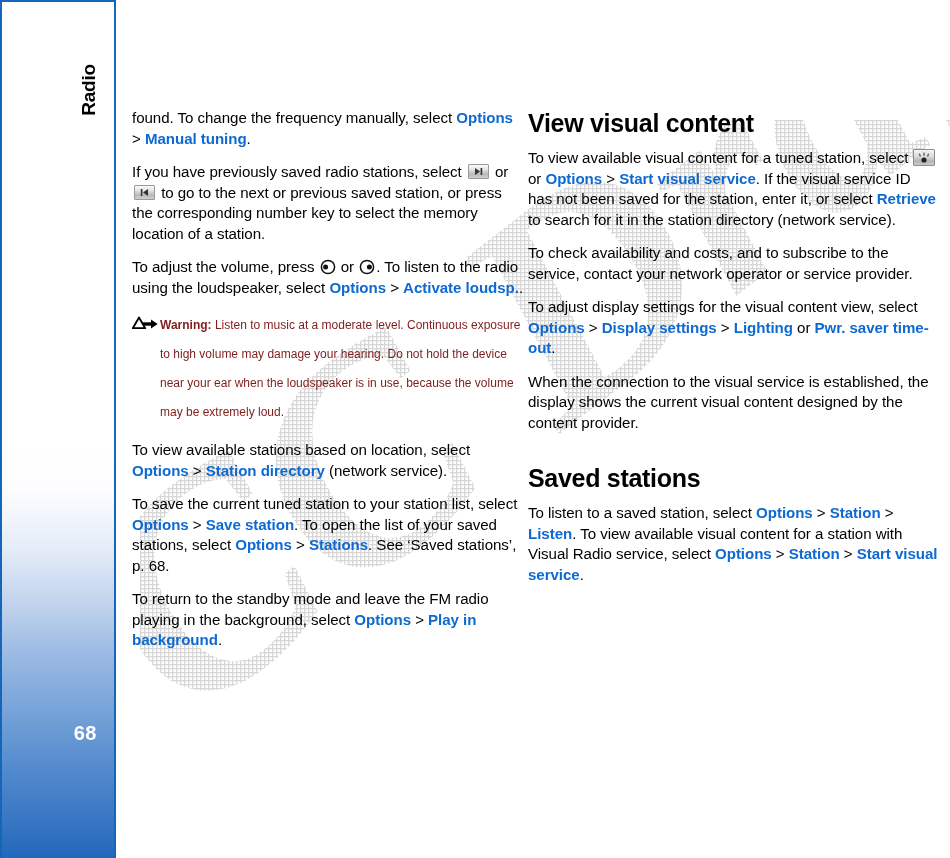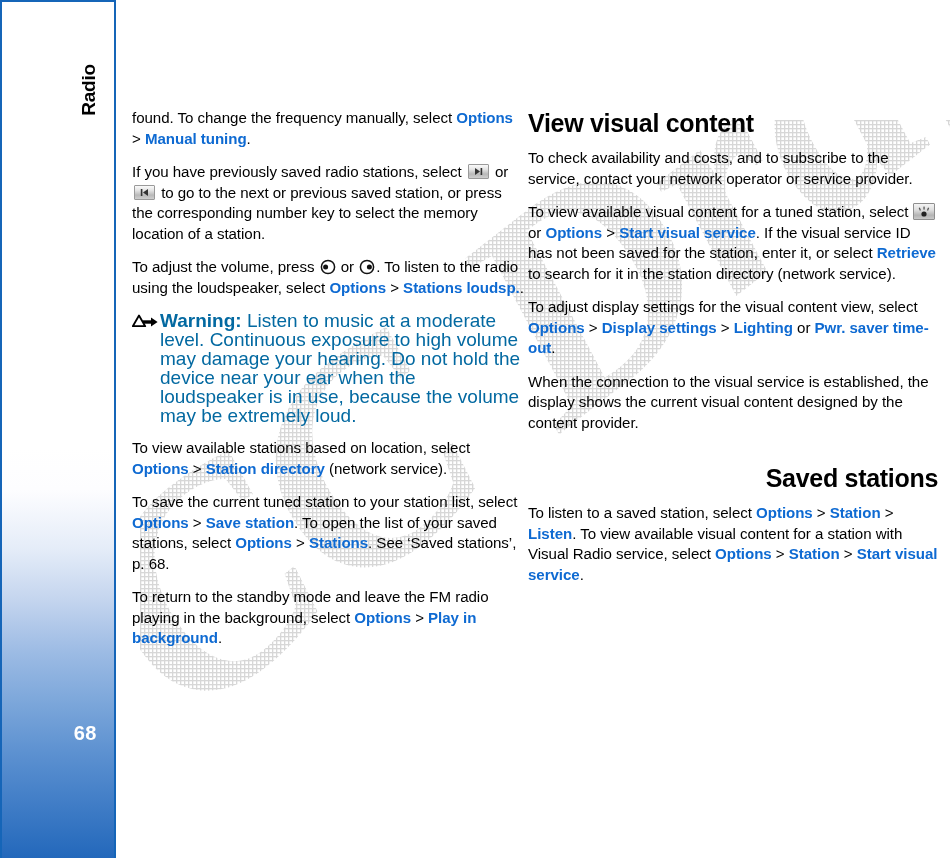--- a/index.html
+++ b/index.html
@@ -102,33 +102,33 @@
   p.para:last-child { margin-bottom: 0; }
 
   h2.heading {
     margin: 0 0 10px 0;
     font-size: 25px;
     font-weight: bold;
     color: #000000;
     letter-spacing: -0.3px;
     line-height: 30px;
   }
-  h2.heading.second { margin-top: 30px; text-align: right; }
+  h2.heading.second { margin-top: 30px; }
 
   .kw { color: #0e6ad2; font-weight: bold; }
   .gt { color: #000000; font-weight: normal; }
 
   
   .warning {
     margin: 0 0 13px 0;
     padding-left: 28px;
     position: relative;
-    font-size: 19px;
-    line-height: 19px;
-    color: #0369a1;
+    font-size: 12px;
+    line-height: 29px;
+    color: #7f1d1d;
   }
   .warning .wicon {
     position: absolute;
     left: 0;
     top: 2px;
     width: 26px;
     height: 15px;
   }
   .warning .wlabel { font-weight: bold; }
 
@@ -206,21 +206,21 @@
             <polygon points="13,3 8,6.5 13,10" fill="#333"></polygon>
             <rect x="5.8" y="3" width="1.6" height="7" fill="#333"></rect>
           </svg></span> to go to the next or previous saved station, or press the corresponding number key to select the memory location of a station.</p>
 
     <p class="para">To adjust the volume, press <span class="navkey"><svg width="16" height="16" viewBox="0 0 16 16">
             <circle cx="8" cy="8" r="6.6" fill="none" stroke="#111" stroke-width="1.5"></circle>
             <circle cx="5.6" cy="8" r="2.5" fill="#111"></circle>
           </svg></span> or <span class="navkey"><svg width="16" height="16" viewBox="0 0 16 16">
             <circle cx="8" cy="8" r="6.6" fill="none" stroke="#111" stroke-width="1.5"></circle>
             <circle cx="10.4" cy="8" r="2.5" fill="#111"></circle>
-          </svg></span>. To listen to the radio using the loudspeaker, select <span class="kw">Options</span><span class="gt"> &gt; </span><span class="kw">Stations loudsp.</span>.</p>
+          </svg></span>. To listen to the radio using the loudspeaker, select <span class="kw">Options</span><span class="gt"> &gt; </span><span class="kw">Activate loudsp.</span>.</p>
 
     <div class="warning">
       <span class="wicon">
         <svg width="26" height="15" viewBox="0 0 26 15">
           <polygon points="7,1.5 13.2,12.2 0.8,12.2" fill="none" stroke="#000" stroke-width="1.8" stroke-linejoin="round"></polygon>
           <rect x="11" y="6.3" width="9.5" height="3.4" fill="#000"></rect>
           <polygon points="19,3.4 25.6,8 19,12.6" fill="#000"></polygon>
         </svg>
       </span>
       <span class="wlabel">Warning:</span><span> Listen to music at a moderate level. Continuous exposure to high volume may damage your hearing. Do not hold the device near your ear when the loudspeaker is in use, because the volume may be extremely loud.</span>
@@ -230,29 +230,29 @@
 
     <p class="para">To save the current tuned station to your station list, select <span class="kw">Options</span><span class="gt"> &gt; </span><span class="kw">Save station</span>. To open the list of your saved stations, select <span class="kw">Options</span><span class="gt"> &gt; </span><span class="kw">Stations</span>. See ‘Saved stations’, p. 68.</p>
 
     <p class="para">To return to the standby mode and leave the FM radio playing in the background, select <span class="kw">Options</span><span class="gt"> &gt; </span><span class="kw">Play in background</span>.</p>
   </div>
 
   <div class="column" id="col-right">
 
     <h2 class="heading">View visual content</h2>
 
-    <p class="para">To check availability and costs, and to subscribe to the service, contact your network operator or service provider.</p>
-
     <p class="para">To view available visual content for a tuned station, select <span class="visbtn"><svg width="20" height="15" viewBox="0 0 20 15">
             <circle cx="10" cy="10" r="2.6" fill="#222"></circle>
             <rect x="5.2" y="3.6" width="1.3" height="3" fill="#555" transform="rotate(-22 5.8 5.1)"></rect>
             <rect x="9.4" y="2.6" width="1.3" height="3" fill="#555"></rect>
             <rect x="13.4" y="3.6" width="1.3" height="3" fill="#555" transform="rotate(22 14 5.1)"></rect>
           </svg></span> or <span class="kw">Options</span><span class="gt"> &gt; </span><span class="kw">Start visual service</span>. If the visual service ID has not been saved for the station, enter it, or select <span class="kw">Retrieve</span> to search for it in the station directory (network service).</p>
 
+    <p class="para">To check availability and costs, and to subscribe to the service, contact your network operator or service provider.</p>
+
     <p class="para">To adjust display settings for the visual content view, select <span class="kw">Options</span><span class="gt"> &gt; </span><span class="kw">Display settings</span><span class="gt"> &gt; </span><span class="kw">Lighting</span> or <span class="kw">Pwr. saver time-out</span>.</p>
 
     <p class="para">When the connection to the visual service is established, the display shows the current visual content designed by the content provider.</p>
 
     <h2 class="heading second">Saved stations</h2>
 
 
     <p class="para">To listen to a saved station, select <span class="kw">Options</span><span class="gt"> &gt; </span><span class="kw">Station</span><span class="gt"> &gt; </span><span class="kw">Listen</span>. To view available visual content for a station with Visual Radio service, select <span class="kw">Options</span><span class="gt"> &gt; </span><span class="kw">Station</span><span class="gt"> &gt; </span><span class="kw">Start visual service</span>.</p>
 
   </div>

